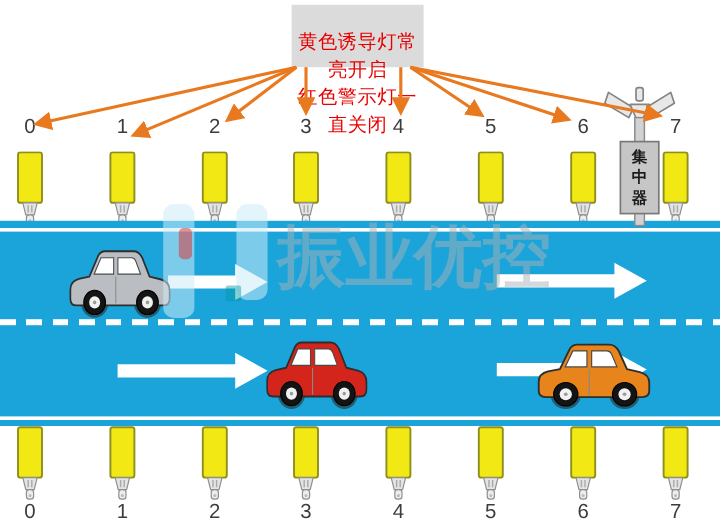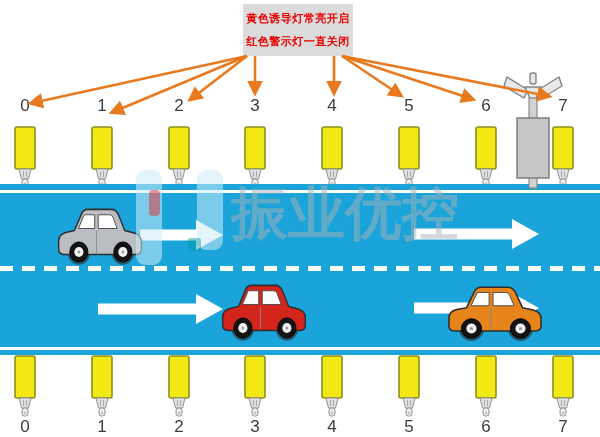--- a/index.html
+++ b/index.html
@@ -5,22 +5,22 @@
   html,body{margin:0;padding:0;background:#ffffff;}
   #stage{
     position:relative;width:600px;height:437px;overflow:hidden;background:#ffffff;
     font-family:"Liberation Sans","DejaVu Sans",sans-serif;
   }
   #stage *{box-sizing:border-box;}
   .abs{position:absolute;}
   
   .annotation-box{
     left:243px;top:4px;width:110px;height:52px;background:#dbdbdb;
-    color:#e80000;font-size:11px;font-weight:bold;text-align:center;
-    line-height:23px;padding-top:3px;letter-spacing:.5px;z-index:4;
+    color:#e80000;font-size:16px;font-weight:normal;text-align:center;
+    line-height:23px;padding-top:20px;letter-spacing:.5px;z-index:4;
   }
   
   #pointer-layer{left:0;top:0;z-index:5;pointer-events:none;}
   
   .light-svg{position:absolute;width:24px;height:64px;}
   .light-label{
     position:absolute;width:26px;height:20px;text-align:center;
     font-size:17px;color:#3c3c3c;line-height:20px;
   }
   
@@ -214,20 +214,23 @@
   <svg id="concentrator-svg" class="abs" width="66" height="122" viewBox="0 0 66 122">
     <g fill="#e8e8e8" stroke="#848484" stroke-width="1.4" stroke-linejoin="round">
       <polygon points="7,9 28,22 24,30 4,18"></polygon>
       <polygon points="59,9 38,22 42,30 62,18"></polygon>
       <rect x="30" y="5" width="6" height="11" rx="2"></rect>
       <polygon points="25,19 41,19 33,37"></polygon>
     </g>
     <rect x="29" y="30" width="8" height="90" fill="#d2d2d2" stroke="#8a8a8a" stroke-width="1.2"></rect>
     <rect x="17" y="50" width="32" height="60" fill="#c6c6c6" stroke="#787878" stroke-width="1.4"></rect>
   </svg>
+  <div id="concentrator-label" class="abs">
+    <span>集中器</span>
+  </div>
 
   <div id="bottom-lights">
       <div class="light-label" style="left: 12px; top: 417px;">0</div>
       <svg class="light-svg" viewBox="0 0 24 64" style="left: 13px; top: 355px;">
         <rect x="2" y="1" width="20" height="42" rx="2" fill="#f2e813" stroke="#8f8f1f" stroke-width="1.6"></rect>
         <polygon points="6,43 18,43 15.5,53 8.5,53" fill="#e4e4e4" stroke="#8f8f8f" stroke-width="1"></polygon>
         <line x1="10.5" y1="45" x2="10.5" y2="51" stroke="#aaaaaa" stroke-width="1.2"></line>
         <line x1="13.5" y1="45" x2="13.5" y2="51" stroke="#aaaaaa" stroke-width="1.2"></line>
         <rect x="9" y="53" width="6" height="8" rx="2.5" fill="#ededed" stroke="#8f8f8f" stroke-width="1"></rect>
         <circle cx="12" cy="58" r="1.3" fill="#bdbdbd"></circle>

